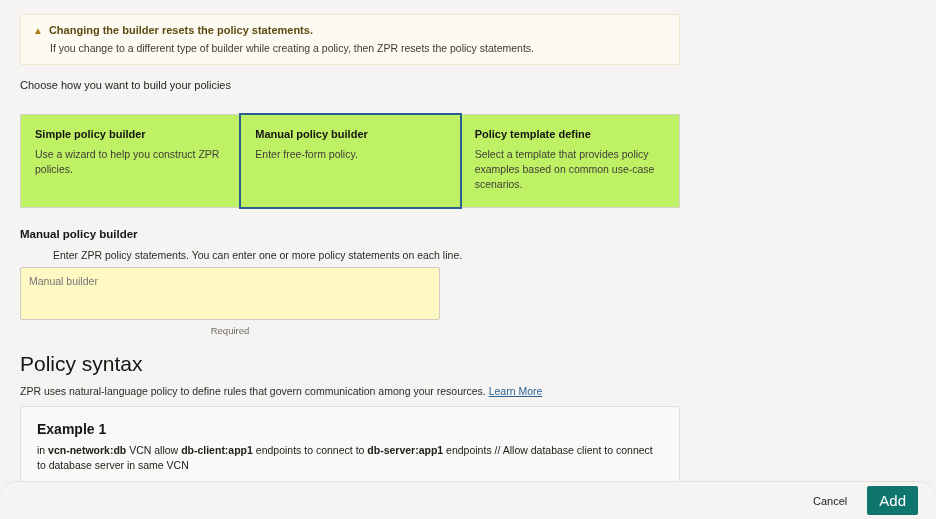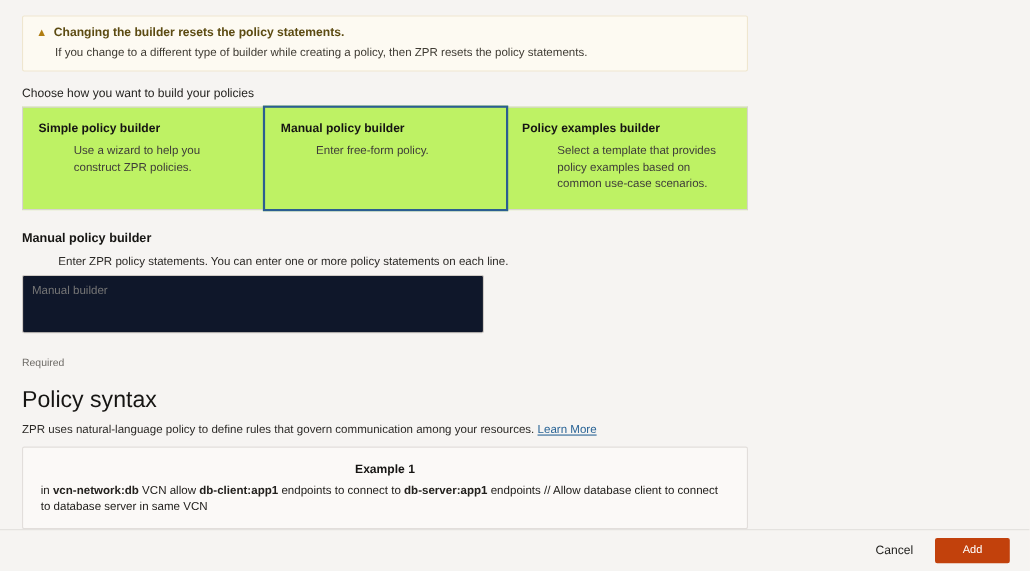--- a/index.html
+++ b/index.html
@@ -73,21 +73,21 @@
   }
   .warn-text {
     margin: 5px 0 0 17px;
     font-size: 10.5px;
     color: #3f3b33;
   }
   
   .choose-label {
     font-size: 11px;
     color: #201f1c;
-    margin-bottom: 6px;
+    margin-bottom: 23px;
   }
   .cards {
     display: flex;
     gap: 0;
     margin-bottom: 20px;
   }
   .card {
     flex: 1 1 0;
     background: #bef264;
     border: 1px solid #d8d4d0;
@@ -105,52 +105,51 @@
   .card-title {
     font-weight: bold;
     font-size: 11px;
     margin-bottom: 7px;
     color: #161513;
   }
   .card-desc {
     font-size: 10.5px;
     color: #3f3d39;
     line-height: 1.45;
-    margin-left: 32px;
   }
   
   .section-head {
     font-weight: bold;
     font-size: 11.5px;
     margin: 0 0 9px 0;
   }
   .field-label {
     font-size: 10.5px;
     color: #2c2a27;
     margin-bottom: 6px;
     padding-left: 33px;
   }
   .textarea-box {
     width: 420px;
     height: 53px;
-    background: #0f172a;
+    background: #fef9c3;
     border: 1px solid #cfcac5;
     border-radius: 2px;
     padding: 7px 8px;
     font-family: "Liberation Sans", sans-serif;
     font-size: 10.5px;
     color: #7d7a75;
     resize: none;
   }
   .required-note {
     width: 420px;
-    text-align: left;
+    text-align: center;
     font-size: 9.5px;
     color: #6d6a66;
-    margin-top: 19px;
+    margin-top: 3px;
   }
   
   .syntax-title {
     font-size: 21px;
     font-weight: normal;
     margin: 16px 0 9px 0;
   }
   .syntax-intro {
     font-size: 10.5px;
     margin-bottom: 9px;
@@ -160,58 +159,58 @@
     color: #2a6496;
   }
   .examples-box {
     background: #fbf9f7;
     border: 1px solid #e2dedb;
     border-radius: 2px;
     padding: 14px 16px 10px 16px;
   }
   .example-title {
     font-weight: bold;
-    font-size: 11px;
+    font-size: 14px;
     margin-bottom: 6px;
-    text-align: center;
   }
   .example-body {
     font-size: 10.5px;
     line-height: 1.5;
     color: #22201d;
   }
   .example-body b { font-weight: bold; }
   
   .panel-footer {
     flex: 0 0 auto;
     height: 38px;
     border-top: 1px solid #e3e0dd;
     background: #f6f4f2;
     display: flex;
     align-items: center;
     justify-content: flex-end;
     gap: 12px;
     padding: 0 18px;
+    border-radius: 17px;
   }
   .btn-link {
     background: none;
     border: none;
     font-size: 11px;
     color: #1f1e1c;
     cursor: pointer;
     padding: 5px 8px;
     font-family: "Liberation Sans", sans-serif;
   }
   .btn-primary {
-    background: #c2410c;
+    background: #0f766e;
     color: #ffffff;
     border: none;
     border-radius: 2px;
-    font-size: 10px;
-    padding: 6px 25px;
+    font-size: 15px;
+    padding: 6px 12px;
     cursor: pointer;
     font-family: "Liberation Sans", sans-serif;
   }
 </style>
 </head>
 <body>
 
 <div class="panel">
 
 
@@ -233,21 +232,21 @@
       <div class="cards">
         <div class="card">
           <div class="card-title">Simple policy builder</div>
           <div class="card-desc">Use a wizard to help you construct ZPR policies.</div>
         </div>
         <div class="card selected">
           <div class="card-title">Manual policy builder</div>
           <div class="card-desc">Enter free-form policy.</div>
         </div>
         <div class="card">
-          <div class="card-title">Policy examples builder</div>
+          <div class="card-title">Policy template define</div>
           <div class="card-desc">Select a template that provides policy examples based on common use-case scenarios.</div>
         </div>
       </div>
 
       
       <div class="section-head">Manual policy builder</div>
       <div class="field-label">Enter ZPR policy statements. You can enter one or more policy statements on each line.</div>
       <textarea class="textarea-box" placeholder="Manual builder" style=""></textarea>
       <div class="required-note">Required</div>
 

